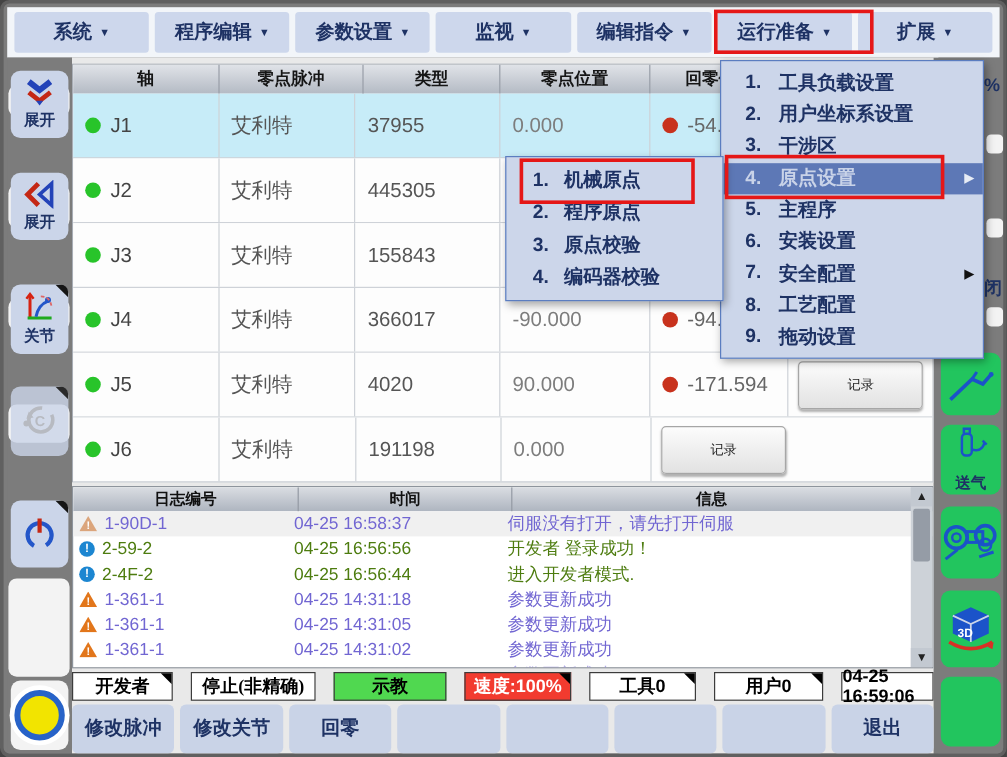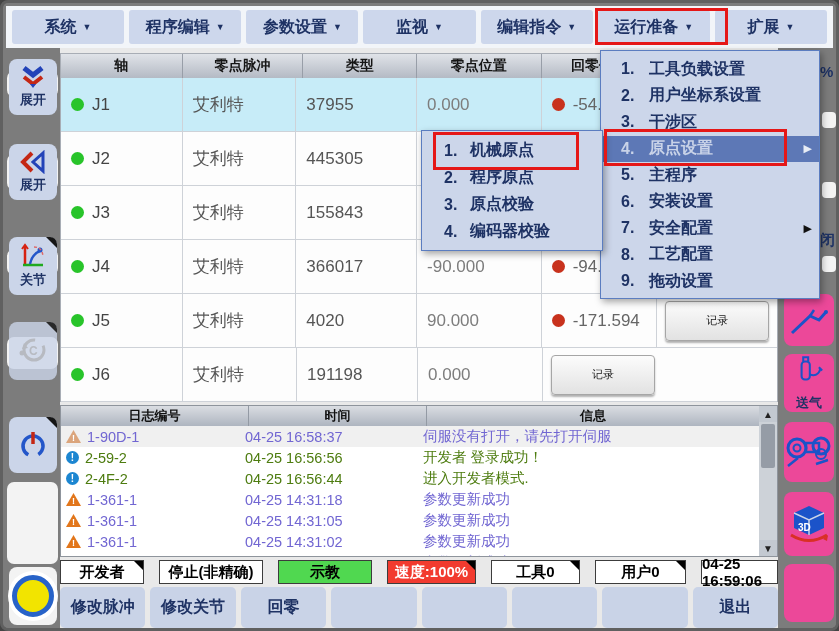--- a/index.html
+++ b/index.html
@@ -75,21 +75,21 @@
   .seg.green{background:#50d850;}
   .seg.red{background:#f23b2f;color:#ffffff;}
   .seg.corner:after{content:'';position:absolute;top:0;right:0;border-top:9px solid #000;
        border-left:9px solid transparent;}
   
   .bbar{position:absolute;left:57px;top:584px;width:718px;height:41px;display:flex;gap:5px;}
   .bbtn{flex:1;background:#c9d3e7;border-radius:5px;display:flex;align-items:center;
         justify-content:center;font-size:16px;font-weight:bold;color:#1e3264;}
   
   .rsb{position:absolute;left:779px;top:45px;width:54px;height:580px;background:#7c7c7c;}
-  .rbtn{position:absolute;left:2px;width:50px;background:#ec4899;border-radius:8px;display:flex;
+  .rbtn{position:absolute;left:2px;width:50px;background:#22c55e;border-radius:8px;display:flex;
         flex-direction:column;align-items:center;justify-content:center;gap:12px;
         color:#1e3264;font-size:13px;font-weight:bold;}
   .rnotch{position:absolute;left:40px;width:14px;height:16px;background:#f3f3f3;border-radius:4px;}
   .rfrag{position:absolute;left:38px;color:#1e3264;font-size:15px;font-weight:bold;}
   
   .dropdown{position:absolute;left:597px;top:47px;width:220px;height:249px;background:#ccd6ea;
        border:1px solid #5b7dc0;box-shadow:2px 3px 7px rgba(0,0,0,.35);z-index:10;
        padding-top:5px;box-sizing:border-box;}
   .d-item{height:26.5px;display:flex;align-items:center;font-size:16px;font-weight:bold;
        color:#1e3264;padding-left:20px;position:relative;box-sizing:border-box;}
@@ -419,21 +419,21 @@
     <div class="scrollbar">
       <div class="sb-arrow">▲</div>
       <div class="sb-thumb"></div>
       <div class="sb-spacer"></div>
       <div class="sb-arrow">▼</div>
     </div>
   </div>
 
   <div class="status">
     <div class="seg corner" style="width:84px;">开发者</div>
-    <div class="seg" style="width:104px;">停止(非精确)</div>
+    <div class="seg" style="width:104px;font-family:Liberation Serif, serif;">停止(非精确)</div>
     <div class="seg green" style="width:94px;">示教</div>
     <div class="seg red corner" style="width:89px;">速度:100%</div>
     <div class="seg corner" style="width:89px;">工具0</div>
     <div class="seg corner" style="width:91px;">用户0</div>
     <div class="seg" style="flex:1;">04-25 16:59:06</div>
   </div>
 
   <div class="bbar">
     <div class="bbtn">修改脉冲</div>
     <div class="bbtn">修改关节</div>

